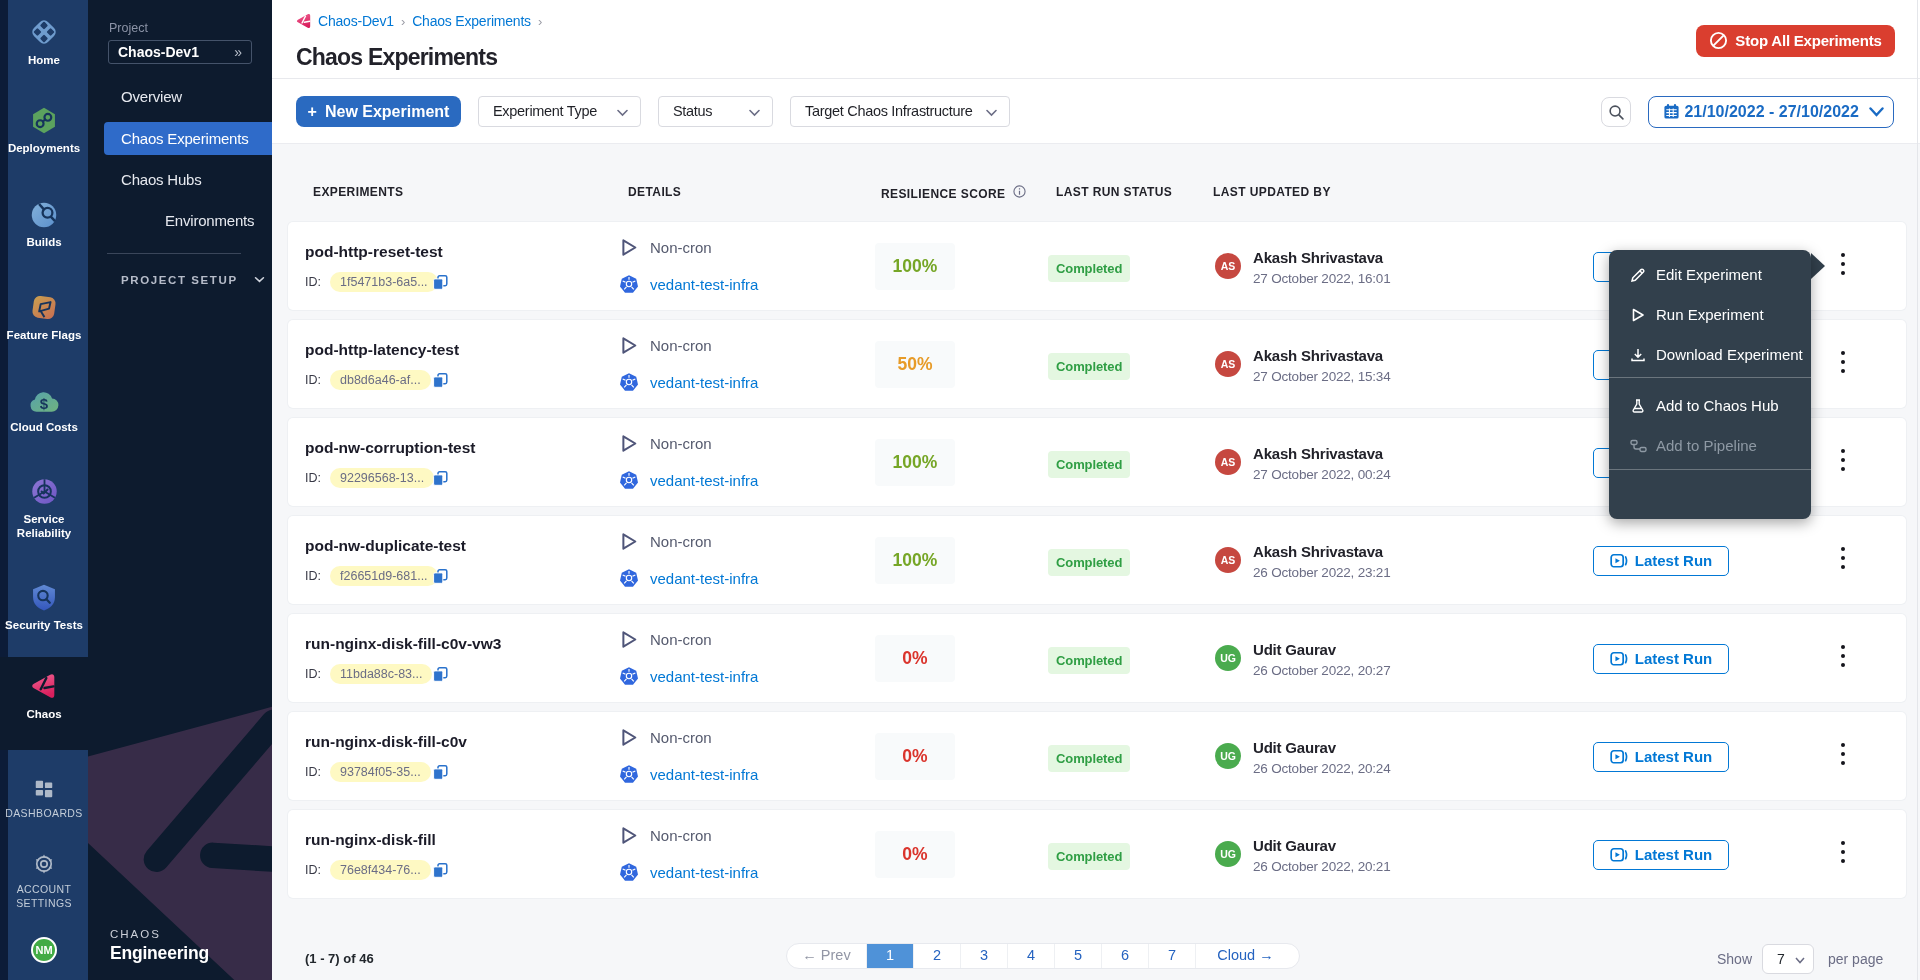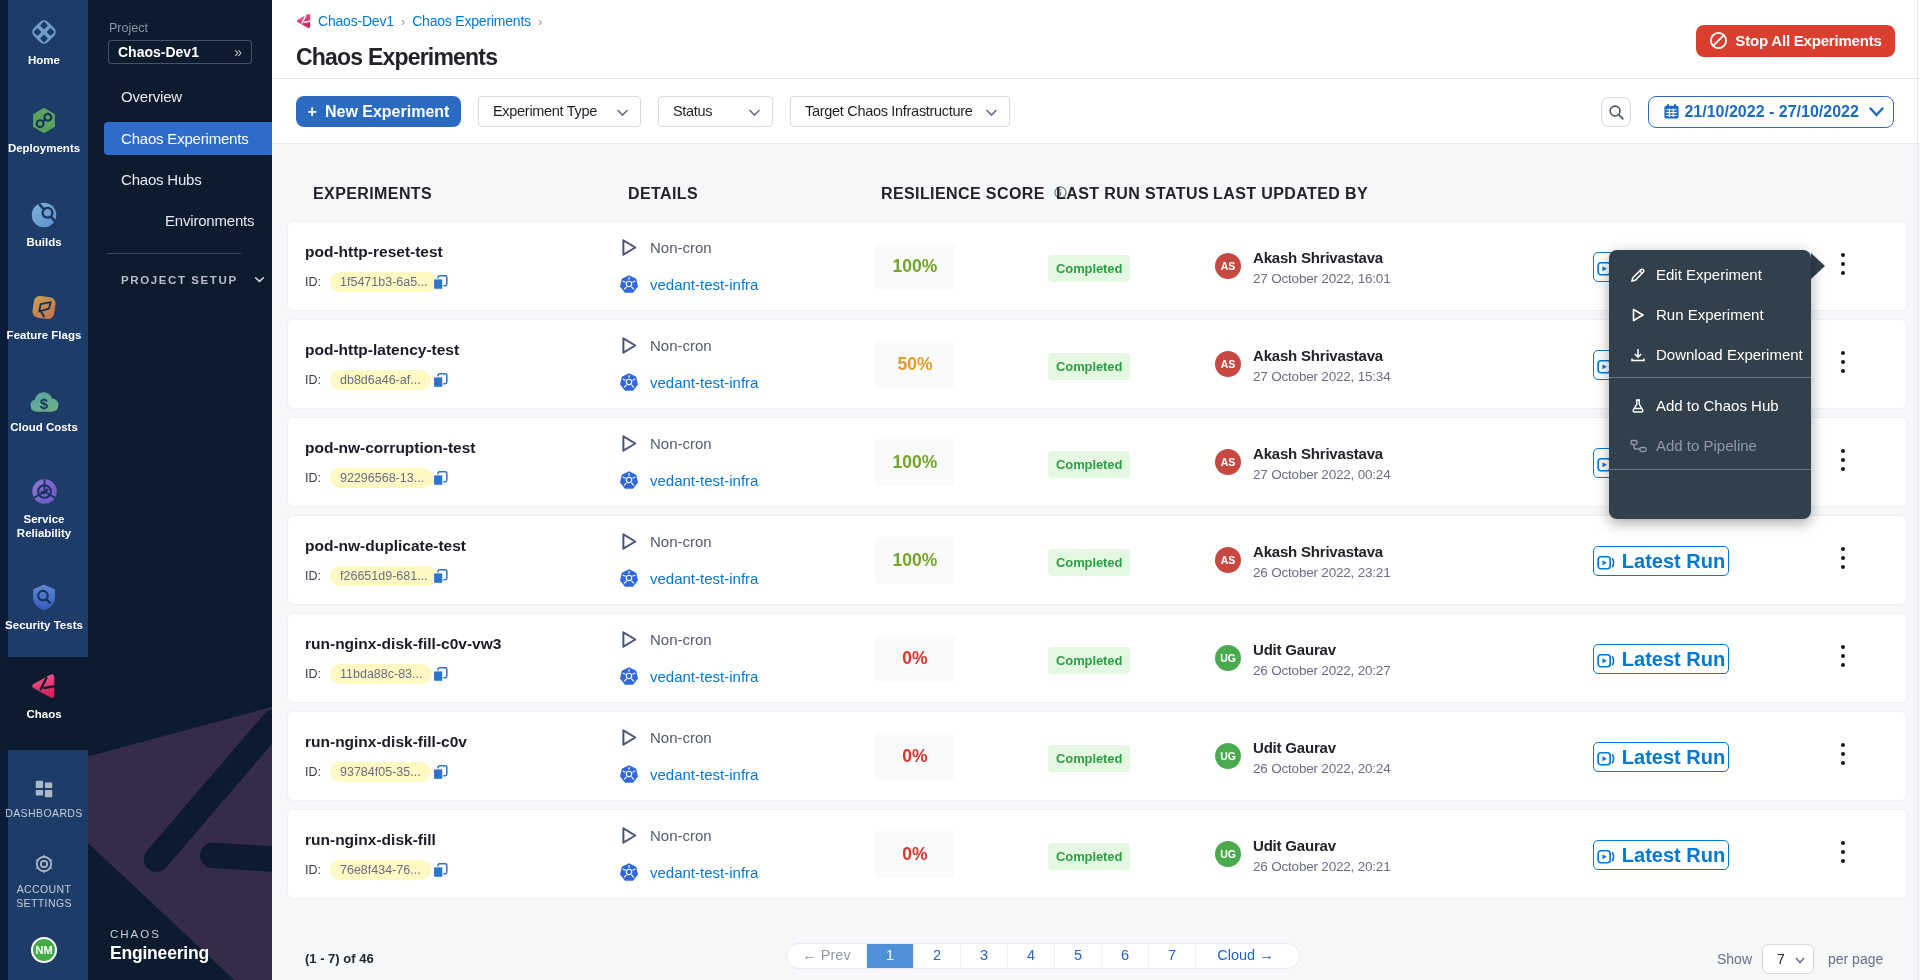--- a/index.html
+++ b/index.html
@@ -31,33 +31,33 @@
 .crumb{font-size:14px;letter-spacing:-0.2px;color:#0278d5;}
 .crumbsep{color:#9a9ba5;font-size:13px;}
 #title{position:absolute;left:24px;top:44px;font-size:23px;font-weight:bold;color:#22222a;letter-spacing:-0.8px;}
 .btn-red{position:absolute;left:1424px;top:25px;width:199px;height:32px;background:#da3e2f;border-radius:8px;color:#fff;font-weight:bold;font-size:15px;letter-spacing:-0.2px;line-height:32px;text-align:center;}
 .btn-blue{position:absolute;left:24px;top:96px;width:165px;height:31px;background:#2a6ac0;border-radius:8px;color:#fff;font-weight:bold;font-size:16px;line-height:31px;text-align:center;}
 .seldrop{position:absolute;top:96px;height:31px;background:#fff;border:1px solid #d9dae0;border-radius:4px;font-size:14.5px;letter-spacing:-0.3px;color:#1f2026;line-height:29px;padding-left:14px;}
 .seldrop .chev{position:absolute;right:12px;top:1px;}
 #searchbtn{position:absolute;left:1329px;top:97px;width:30px;height:30px;background:#fff;border:1px solid #d9dae0;border-radius:8px;}
 #datebtn{position:absolute;left:1376px;top:96px;width:246px;height:32px;background:#fff;border:1.5px solid #2a6ac0;border-radius:8px;color:#1a6bc4;font-weight:bold;font-size:16px;line-height:29px;}
 
-.thead{position:absolute;top:185px;font-size:16px;font-weight:bold;letter-spacing:.4px;color:#22222a;}
+.thead{position:absolute;top:185px;font-size:12px;font-weight:bold;letter-spacing:.4px;color:#22222a;}
 .row{position:absolute;left:16px;width:1618px;height:88px;background:#fff;border-radius:5px;box-shadow:0 0 0 1px #eef0f3;}
 .ename{position:absolute;left:17px;top:21px;font-size:15.5px;font-weight:bold;color:#1b1b28;}
 .idlbl{position:absolute;left:17px;top:53px;font-size:12.5px;color:#383946;}
 .idchip{position:absolute;left:42px;top:50px;height:20px;background:#fef9c3;border-radius:10px;font-size:12.5px;color:#6b6d85;line-height:20px;padding:0 10px;}
 .noncron{position:absolute;left:362px;top:17px;font-size:15px;color:#555a6e;}
 .infra{position:absolute;left:362px;top:54px;font-size:15px;color:#0278d5;}
 .scorebox{position:absolute;left:587px;top:21px;width:80px;height:47px;background:#f8fafb;border-radius:4px;text-align:center;font-size:17.5px;font-weight:bold;line-height:47px;}
 .badge{position:absolute;left:760px;top:33px;height:27px;background:#e4f7e1;border-radius:4px;color:#2f9e44;font-size:13px;letter-spacing:-0.1px;font-weight:bold;line-height:27px;padding:0 8px;}
 .avatar{position:absolute;left:927px;top:31px;width:26px;height:26px;border-radius:50%;color:#fff;font-size:10.5px;font-weight:bold;text-align:center;line-height:26px;}
 .uname{position:absolute;left:965px;top:27px;font-size:15px;letter-spacing:-0.2px;font-weight:bold;color:#22222a;}
 .udate{position:absolute;left:965px;top:49px;font-size:13.5px;letter-spacing:-0.2px;color:#6b6d85;}
-.lrbtn{position:absolute;left:1305px;top:30px;width:136px;height:30px;background:#fff;border:1px solid #0278d5;border-radius:5px;color:#0278d5;font-size:20px;font-weight:bold;line-height:28px;text-align:center;}
+.lrbtn{position:absolute;left:1305px;top:30px;width:136px;height:30px;background:#fff;border:1px solid #0278d5;border-radius:5px;color:#0278d5;font-size:15px;font-weight:bold;line-height:28px;text-align:center;}
 .kebab{position:absolute;left:1553px;top:31px;width:4px;}
 .kebab i{display:block;width:4px;height:4px;border-radius:50%;background:#15151c;margin-bottom:5px;}
 
 #cmenu{position:absolute;left:1337px;top:250px;width:202px;height:269px;background:#32404c;border-radius:8px;box-shadow:0 4px 14px rgba(0,0,0,.35);z-index:20;}
 .mi{position:absolute;left:0;width:202px;height:40px;color:#fff;font-size:15px;line-height:40px;}
 .mi svg{position:absolute;left:21px;top:12px;}
 .mi span{position:absolute;left:47px;}
 .mdiv{position:absolute;left:0;width:202px;height:1px;background:rgba(255,255,255,.28);}
 #beak{position:absolute;left:1539px;top:253px;width:0;height:0;border-top:13px solid transparent;border-bottom:13px solid transparent;border-left:14px solid #32404c;z-index:20;}
 

